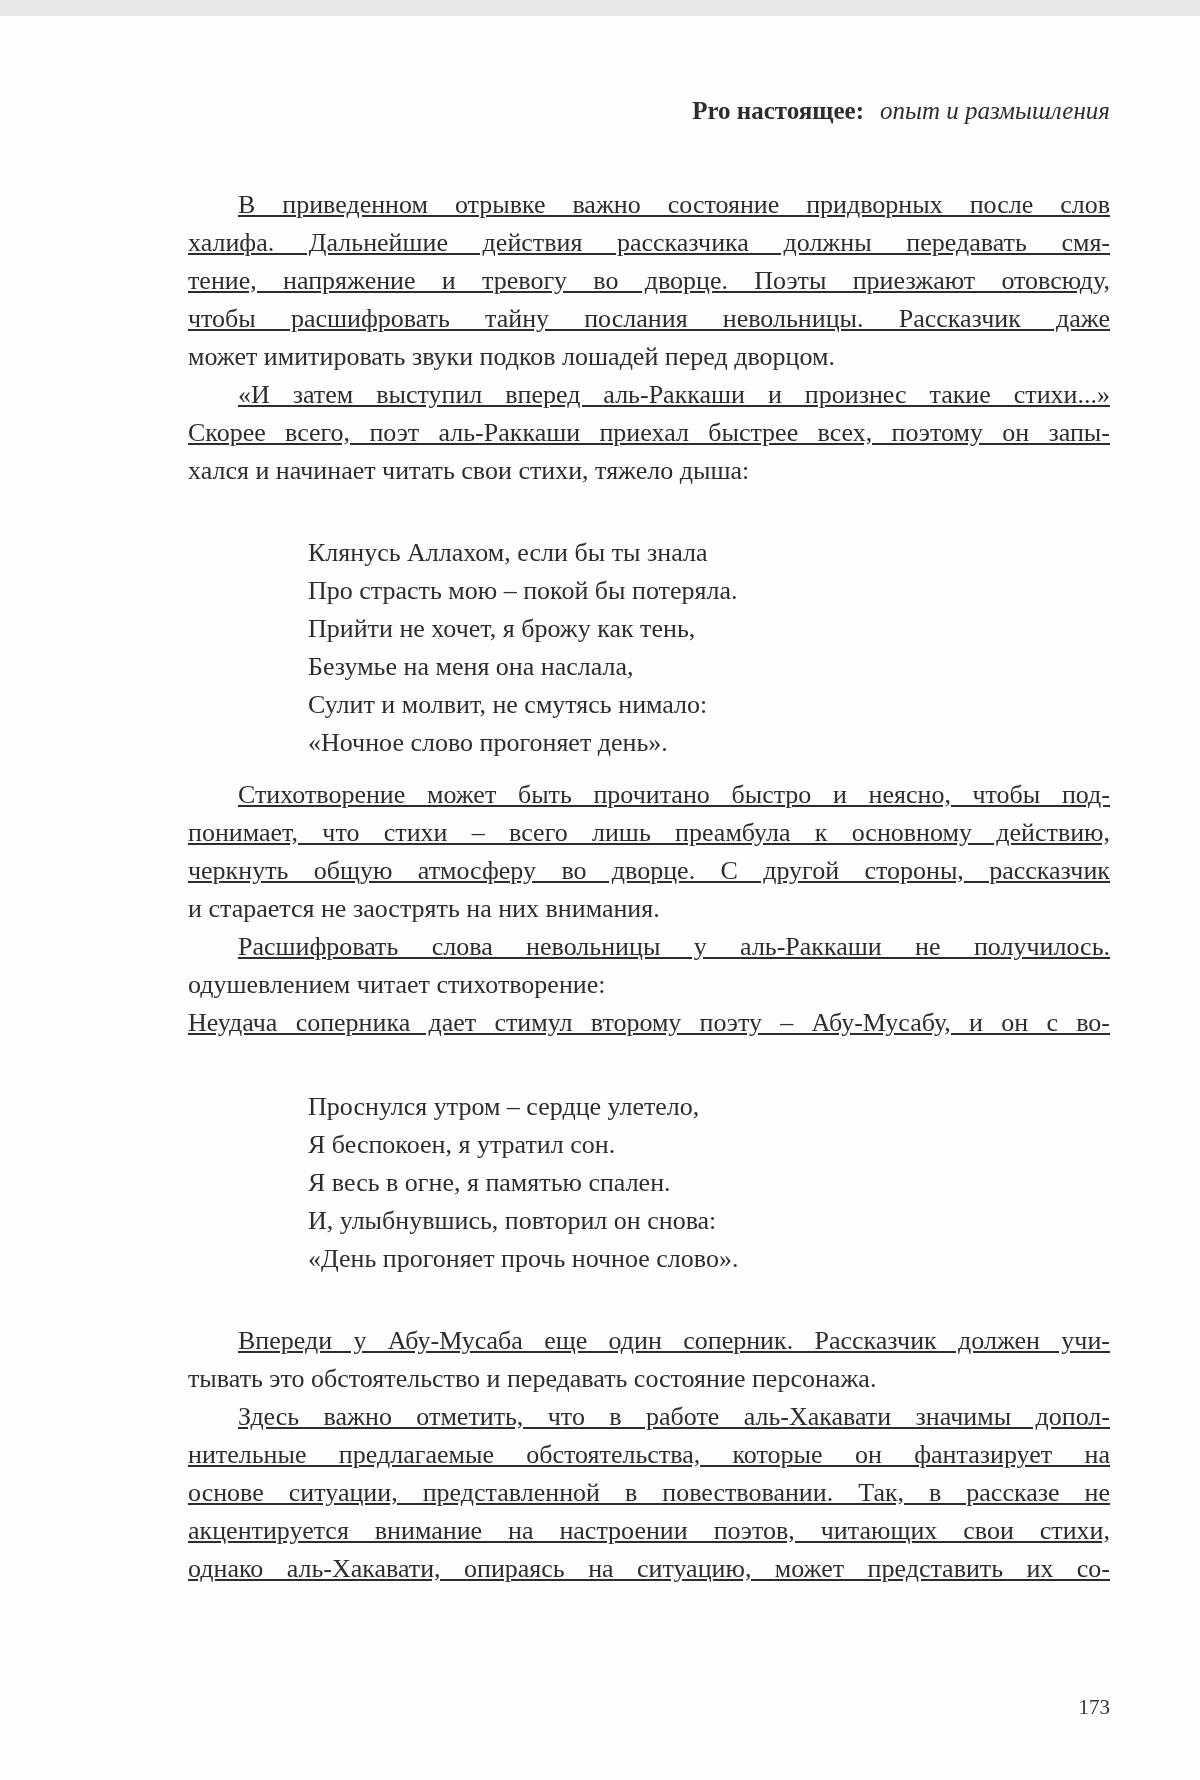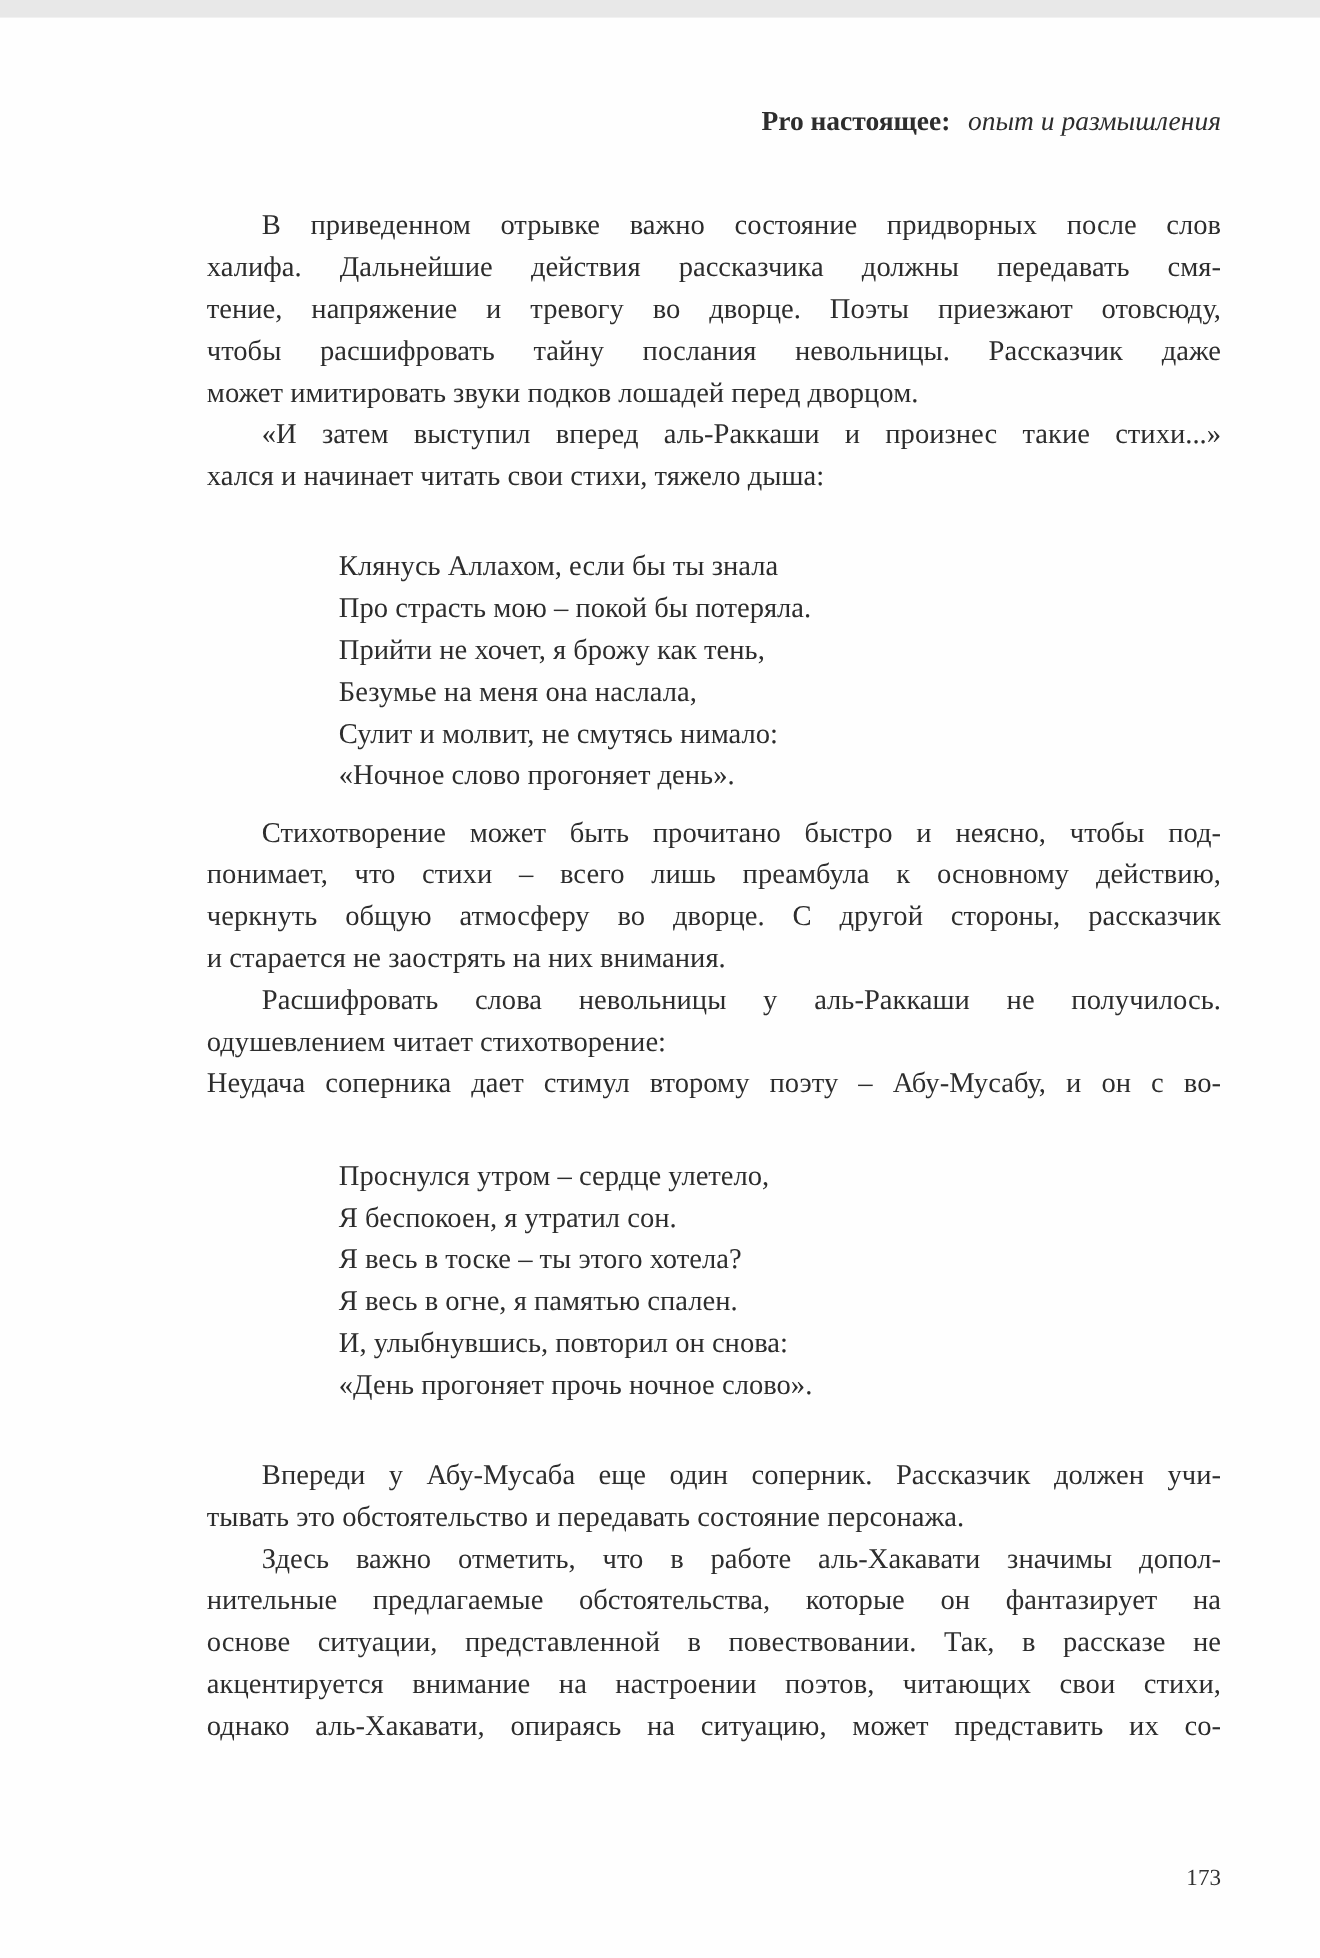--- a/index.html
+++ b/index.html
@@ -34,20 +34,21 @@
     top: 170px;
     left: 188px;
     width: 922px;
     font-size: 26px;
   }
   .para .line { line-height: 38px; }
   .para .line.just {
     text-align: justify;
     text-align-last: justify;
     white-space: nowrap;
+    text-decoration: underline;
   }
   .para .line.first { text-indent: 50px; }
   .verse { margin-left: 120px; }
   .verse .line { line-height: 38px; white-space: nowrap; }
   .page-number {
     position: absolute;
     top: 1672px;
     right: 90px;
     font-size: 21px;
     line-height: 38px;
@@ -66,20 +67,21 @@
   <div class="body-text">
       <div class="para" style="margin-top: 0px;">
         <div class="line first just">В приведенном отрывке важно состояние придворных после слов</div>
         <div class="line just">халифа. Дальнейшие действия рассказчика должны передавать смя-</div>
         <div class="line just">тение, напряжение и тревогу во дворце. Поэты приезжают отовсюду,</div>
         <div class="line just">чтобы расшифровать тайну послания невольницы. Рассказчик даже</div>
         <div class="line">может имитировать звуки подков лошадей перед дворцом.</div>
       </div>
       <div class="para" style="margin-top: 0px;">
         <div class="line first just">«И затем выступил вперед аль-Раккаши и произнес такие стихи...»</div>
+        <div class="line just">Скорее всего, поэт аль-Раккаши приехал быстрее всех, поэтому он запы-</div>
         <div class="line">хался и начинает читать свои стихи, тяжело дыша:</div>
       </div>
       <div class="verse" style="margin-top: 44px;">
         <div class="line">Клянусь Аллахом, если бы ты знала</div>
         <div class="line">Про страсть мою – покой бы потеряла.</div>
         <div class="line">Прийти не хочет, я брожу как тень,</div>
         <div class="line">Безумье на меня она наслала,</div>
         <div class="line">Сулит и молвит, не смутясь нимало:</div>
         <div class="line">«Ночное слово прогоняет день».</div>
       </div>
@@ -90,21 +92,20 @@
         <div class="line">и старается не заострять на них внимания.</div>
       </div>
       <div class="para" style="margin-top: 0px;">
         <div class="line first just">Расшифровать слова невольницы у аль-Раккаши не получилось.</div>
         <div class="line">одушевлением читает стихотворение:</div>
         <div class="line just">Неудача соперника дает стимул второму поэту – Абу-Мусабу, и он с во-</div>
       </div>
       <div class="verse" style="margin-top: 46px;">
         <div class="line">Проснулся утром – сердце улетело,</div>
         <div class="line">Я беспокоен, я утратил сон.</div>
-        <div class="line">Я весь в тоске – ты этого хотела?</div>
         <div class="line">Я весь в огне, я памятью спален.</div>
         <div class="line">И, улыбнувшись, повторил он снова:</div>
         <div class="line">«День прогоняет прочь ночное слово».</div>
       </div>
       <div class="para" style="margin-top: 44px;">
         <div class="line first just">Впереди у Абу-Мусаба еще один соперник. Рассказчик должен учи-</div>
         <div class="line">тывать это обстоятельство и передавать состояние персонажа.</div>
       </div>
       <div class="para" style="margin-top: 0px;">
         <div class="line first just">Здесь важно отметить, что в работе аль-Хакавати значимы допол-</div>

